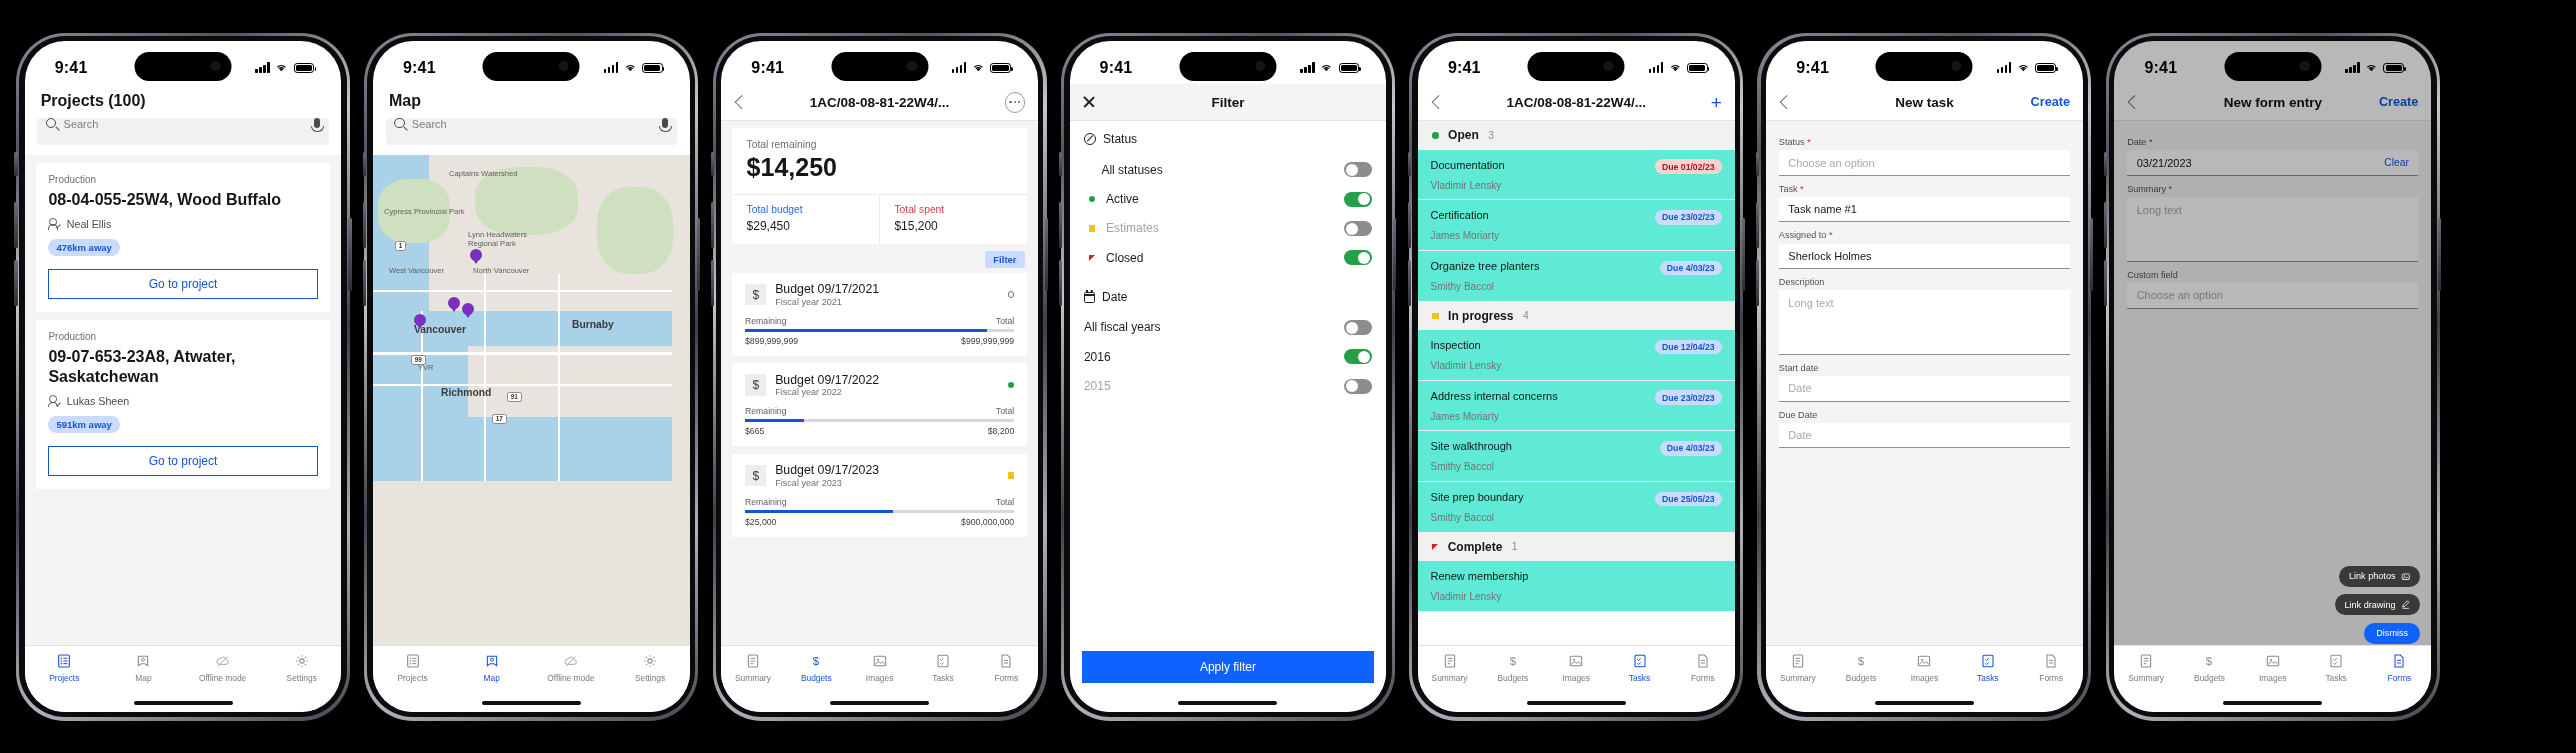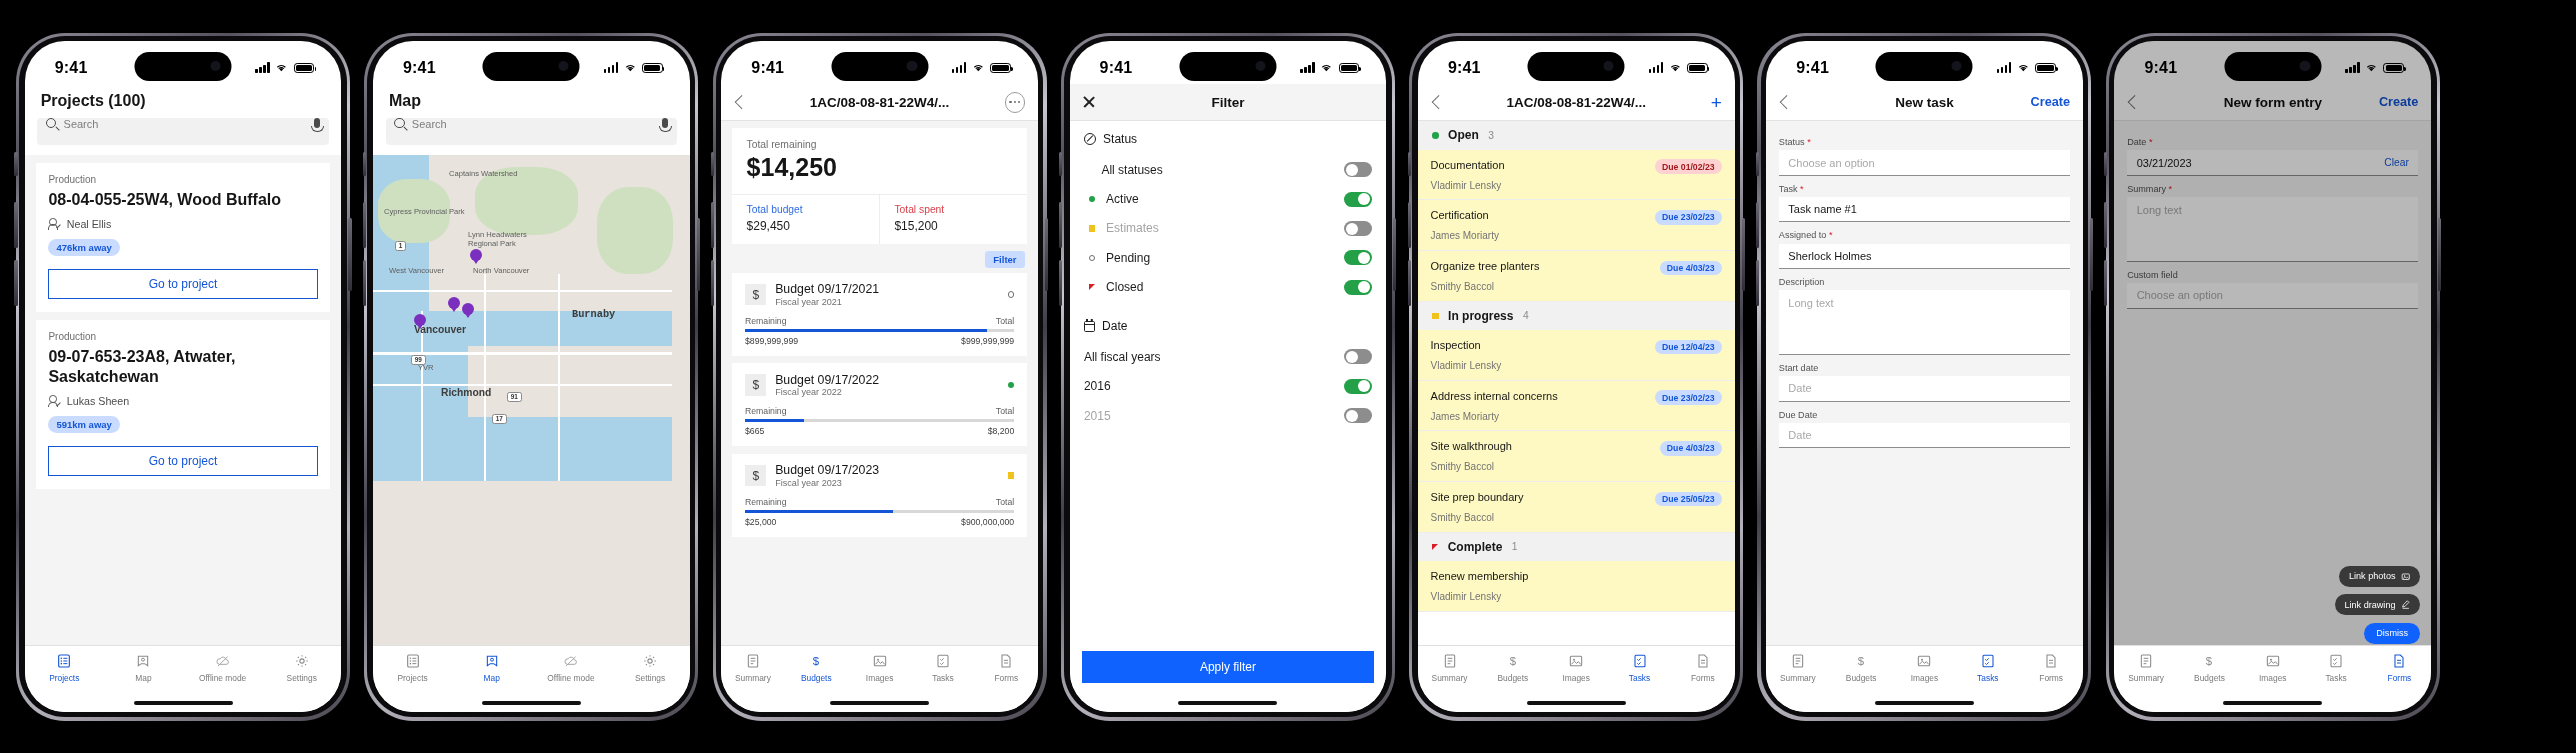--- a/index.html
+++ b/index.html
@@ -194,21 +194,21 @@
   .btn-primary {
     position:absolute; left:12.7px; right:12.7px; bottom:11px; height:32px;
     background:#0f62fe; color:#fff; font-size:12px;
     display:flex;align-items:center;justify-content:center;
   }
 
   
   .grp-hdr { background:#f1f1f1; padding:7.2px 14.3px; display:flex; align-items:center; gap:9.5px;}
   .grp-hdr .gname { font-size:12px; font-weight:bold; color:#161616;}
   .grp-hdr .gcount { font-size:10.3px; color:#8a8a8a;}
-  .task { background:#fef9c3; padding:8px 12.7px 8.7px; display:flex; align-items:flex-start; border-bottom:0.8px solid #ededed;}
+  .task { background:#5eead4; padding:8px 12.7px 8.7px; display:flex; align-items:flex-start; border-bottom:0.8px solid #ededed;}
   .task .tname { font-size:11px; color:#161616;}
   .task .tassignee { font-size:10px; color:#737373; margin-top:8px;}
   .due { margin-left:auto; font-size:8.7px; font-weight:bold; border-radius:8.7px; padding:2.4px 7.2px; white-space:nowrap; flex:0 0 auto; margin-top:1.6px;}
   .due.blue { background:#c9dcff; color:#1355d6;}
   .due.red { background:#ffd2d2; color:#a2191f;}
 
   
   .form-area { flex:1 1 auto; background:#f4f4f4; padding:8px 12.7px 0; overflow:hidden;}
   .flabel { font-size:9.1px; color:#525252; margin:8px 0 3.2px;}
   .req { color:#da1e28; }
@@ -378,21 +378,21 @@
         <div class="maproad" style="left:0;top:229px;width:299px;height:2.4px;"></div>
         <div class="maproad" style="left:111px;top:119px;width:2.4px;height:207px;"></div>
         <div class="maproad" style="left:185px;top:119px;width:2.4px;height:207px;"></div>
         <div class="maproad" style="left:48px;top:156px;width:2.4px;height:170px;"></div>
         <div class="maplabel" style="left:76px;top:14.3px;">Captains Watershed</div>
         <div class="maplabel" style="left:11px;top:52px;width:45px;">Cypress Provincial Park</div>
         <div class="maplabel" style="left:95px;top:75px;width:59px;white-space:normal;">Lynn Headwaters Regional Park</div>
         <div class="maplabel" style="left:16px;top:111px;">West Vancouver</div>
         <div class="maplabel" style="left:100px;top:111px;">North Vancouver</div>
         <div class="maplabel big" style="left:41px;top:169px;">Vancouver</div>
-        <div class="maplabel big" style="left:199px;top:153px;font-family:Liberation Mono, monospace;">Burnaby</div>
+        <div class="maplabel big" style="left:199px;top:164px;">Burnaby</div>
         <div class="maplabel big" style="left:68px;top:232px;">Richmond</div>
         <div class="maplabel" style="left:45px;top:208px;">YVR</div>
         <div class="mapshield" style="left:22px;top:86px;">1</div>
         <div class="mapshield" style="left:38px;top:200px;">99</div>
         <div class="mapshield" style="left:134px;top:237px;">91</div>
         <div class="mapshield" style="left:119px;top:259px;">17</div>
         <div class="mappin" style="left:97px;top:94px;">
             <div class="head"></div>
             <div class="tail"></div>
           </div>
@@ -677,29 +677,20 @@
           <span class="mk">
               <span class="sq-y"></span>
             </span>
           <span class="txt">Estimates</span>
           <span class="toggle">
               <i></i>
             </span>
         </div>
         <div class="frow indent">
           <span class="mk">
-              <span class="circ-o"></span>
-            </span>
-          <span class="txt">Pending</span>
-          <span class="toggle on">
-              <i></i>
-            </span>
-        </div>
-        <div class="frow indent">
-          <span class="mk">
               <span class="tri-r"></span>
             </span>
           <span class="txt">Closed</span>
           <span class="toggle on">
               <i></i>
             </span>
         </div>
 
         <div class="fsec" style="padding-top:17.5px;">
           <div class="fsec-title">

